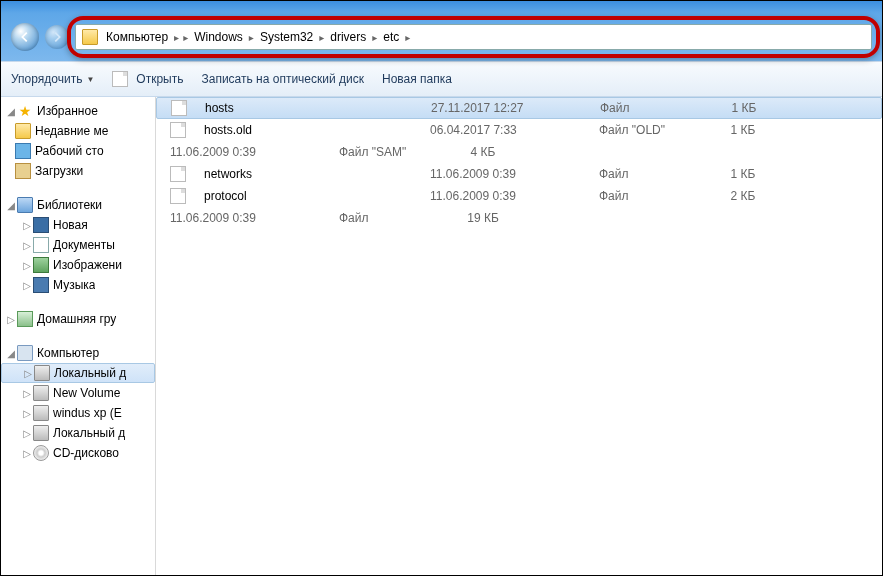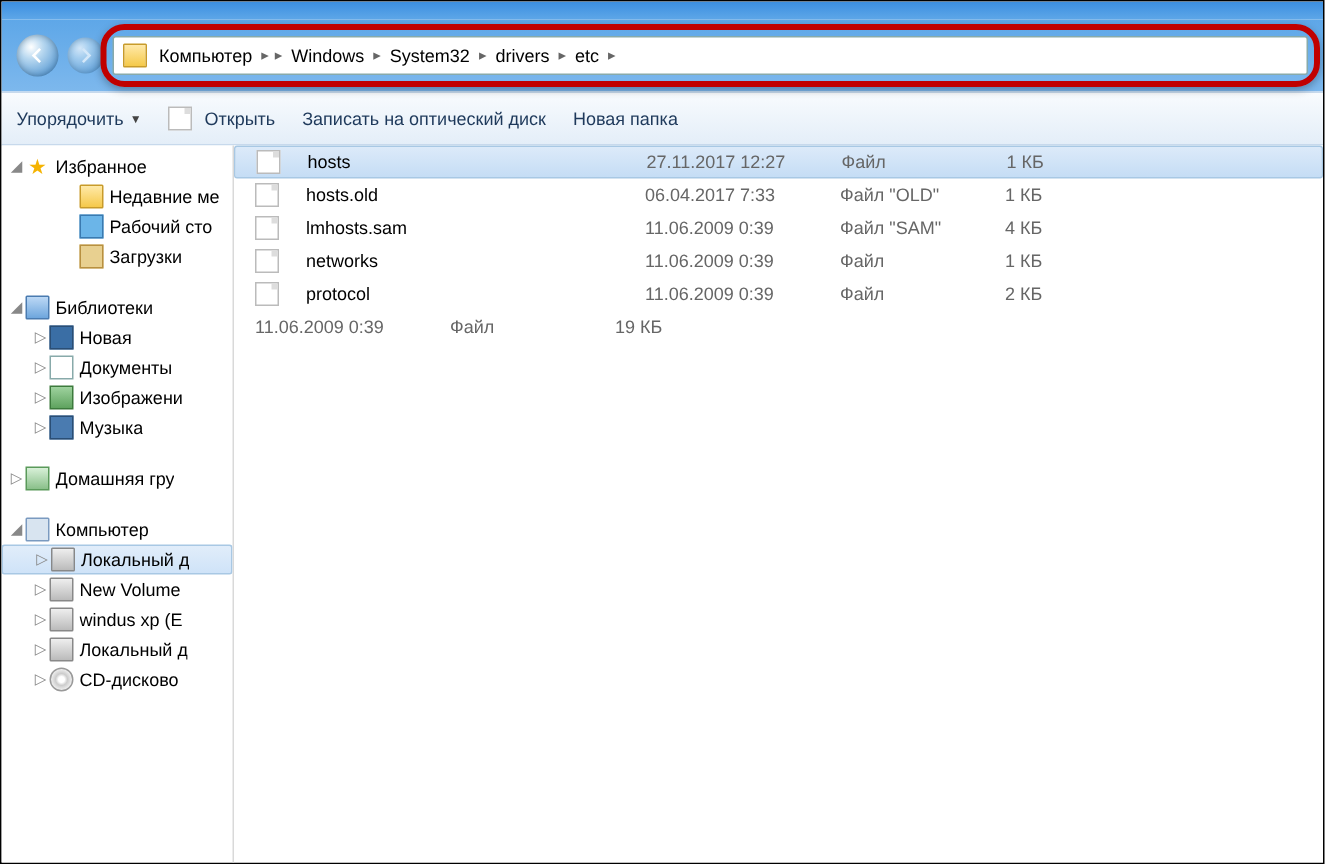--- a/index.html
+++ b/index.html
@@ -26,38 +26,38 @@
   .main { display: flex; height: calc(576px - 12px - 48px - 32px - 2px); }
   
   .sidebar { width: 155px; background: #fff; border-right: 1px solid #d9d9d9; overflow: hidden; padding-top: 4px; }
   .tree-group { margin-bottom: 14px; }
   .tree-item { display: flex; align-items: center; height: 20px; padding-left: 4px; cursor: pointer; white-space: nowrap; overflow: hidden; }
   .tree-item.selected { background: linear-gradient(#e1edfa, #cfe3f8); border: 1px solid #a8c8e4; border-radius: 2px; }
   .tree-toggle { width: 12px; font-size: 10px; color: #888; text-align: center; }
   .tree-icon { width: 16px; height: 16px; margin-right: 4px; flex-shrink: 0; }
   .tree-label { overflow: hidden; text-overflow: ellipsis; }
   .indent1 { padding-left: 20px; }
-  .indent2 { padding-left: 52px; }
+  .indent2 { padding-left: 14px; }
   
   .content { flex: 1; background: #fff; }
   .cols { display: flex; height: 28px; align-items: center; border-bottom: 1px solid #e5e5e5; padding-left: 8px; }
   .col { color: #4a6a8a; cursor: pointer; padding: 0 6px; }
   .col-name { width: 260px; }
   .col-date { width: 130px; }
   .col-type { width: 110px; }
   .col-size { width: 80px; text-align: right; }
   
   .rows { }
   .row { display: flex; align-items: center; height: 22px; padding-left: 8px; cursor: pointer; }
   .row.selected { background: linear-gradient(#dceaf9, #c5ddf5); border: 1px solid #a8c8e4; border-radius: 2px; }
   .cell { padding: 0 6px; }
   .cell-name { width: 260px; display: flex; align-items: center; gap: 18px; color: #000; }
   .cell-date { width: 130px; color: #666; }
-  .cell-type { width: 110px; color: #666; }
-  .cell-size { width: 80px; text-align: left; color: #666; }
+  .cell-type { width: 110px; color: #666; margin-left: 39px; }
+  .cell-size { width: 80px; text-align: center; color: #666; }
   
   .file-icon { width: 16px; height: 16px; }
   
   
   .ico-folder { background: linear-gradient(#ffe9a8,#f5c94a); border:1px solid #c89b2a; border-radius:1px; }
   .ico-file { background: #fff; border:1px solid #bbb; position:relative; }
   .ico-file::after { content:""; position:absolute; top:0; right:0; width:4px; height:4px; background:#ddd; }
   .ico-star { color:#f5b301; font-size:14px; line-height:16px; text-align:center; }
   .ico-lib { background: linear-gradient(#bcd8f5,#6ea6dd); border:1px solid #4a7bb0; border-radius:1px; }
   .ico-comp { background:#d8e4f0; border:1px solid #7a9ac0; border-radius:1px; position:relative; }
@@ -233,24 +233,20 @@
         <div class="row">
           <div class="cell cell-name">
             <div class="file-icon ico-file"></div>
             <span>hosts.old</span>
           </div>
           <div class="cell cell-date">06.04.2017 7:33</div>
           <div class="cell cell-type">Файл "OLD"</div>
           <div class="cell cell-size">1 КБ</div>
         </div>
         <div class="row">
-          <div class="cell cell-name">
-            <div class="file-icon ico-file"></div>
-            <span>lmhosts.sam</span>
-          </div>
           <div class="cell cell-date">11.06.2009 0:39</div>
           <div class="cell cell-type">Файл "SAM"</div>
           <div class="cell cell-size">4 КБ</div>
         </div>
         <div class="row">
           <div class="cell cell-name">
             <div class="file-icon ico-file"></div>
             <span>networks</span>
           </div>
           <div class="cell cell-date">11.06.2009 0:39</div>

